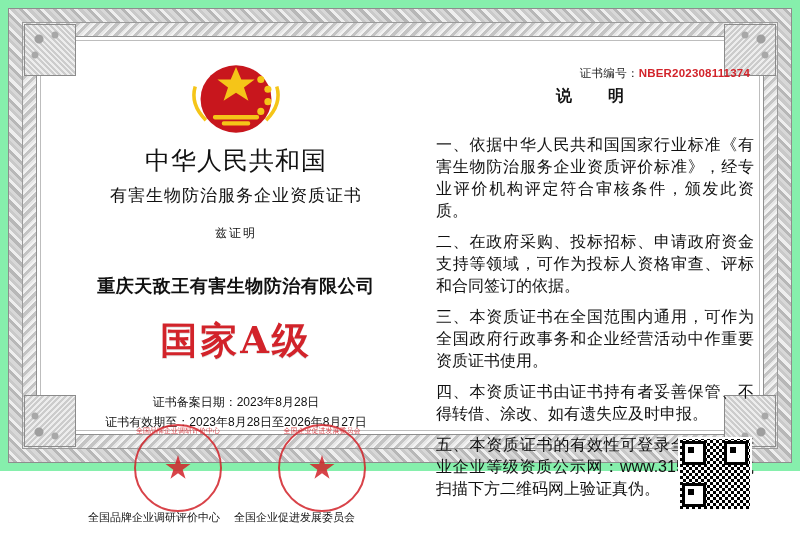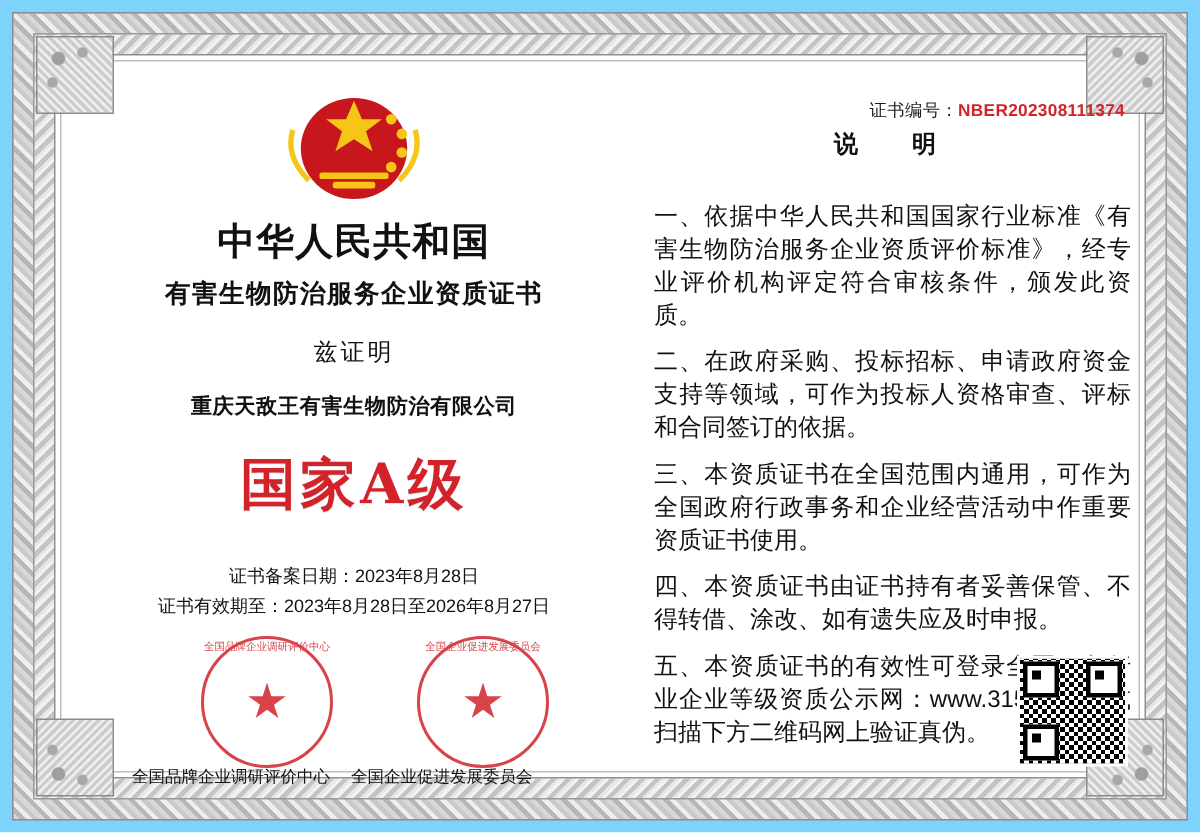--- a/index.html
+++ b/index.html
@@ -11,23 +11,23 @@
     width: 800px;
     height: 555px;
     font-family: "Liberation Sans", sans-serif;
     overflow: hidden;
   }
 
   
   .cert {
     position: relative;
     width: 800px;
-    height: 555px;
-    box-sizing: border-box;
-    background: #7dd3fc;
+    height: 471px;
+    box-sizing: border-box;
+    background: #86efac;
   }
 
   
   .border-outer {
     position: absolute;
     left: 8px; top: 8px; right: 8px; bottom: 8px;
     border: 1px solid #8d8d8d;
     background:
       repeating-linear-gradient(45deg, #d8d8d8 0 3px, #b7b7b7 3px 6px, #eeeeee 6px 9px, #c9c9c9 9px 12px);
     box-sizing: border-box;
@@ -102,41 +102,41 @@
   }
 
   .emblem {
     margin: 14px auto 6px;
     width: 108px; height: 78px;
     position: relative;
   }
 
   .title1, .title2 {
     font-family: "DejaVu Serif", "Liberation Serif", serif;
-    font-weight: bold;
+    font-weight: normal;
     color: #111111;
     letter-spacing: 1px;
   }
   .title1 { font-size: 25px; margin-top: 4px; }
   .title2 { font-size: 17px; margin-top: 7px; }
 
   .zizhengming {
     font-family: "DejaVu Serif", "Liberation Serif", serif;
-    font-size: 16px;
+    font-size: 12px;
     color: #111;
     margin-top: 18px;
     letter-spacing: 2px;
   }
 
   .company {
     font-family: "DejaVu Serif", "Liberation Serif", serif;
-    font-size: 14px;
+    font-size: 18px;
     font-weight: bold;
     color: #111;
-    margin-top: 16px;
+    margin-top: 32px;
     letter-spacing: .5px;
   }
 
   .grade {
     font-family: "DejaVu Serif", "Liberation Serif", serif;
     font-size: 37px;
     font-weight: bold;
     color: #d2232a;
     margin-top: 18px;
     letter-spacing: 3px;

